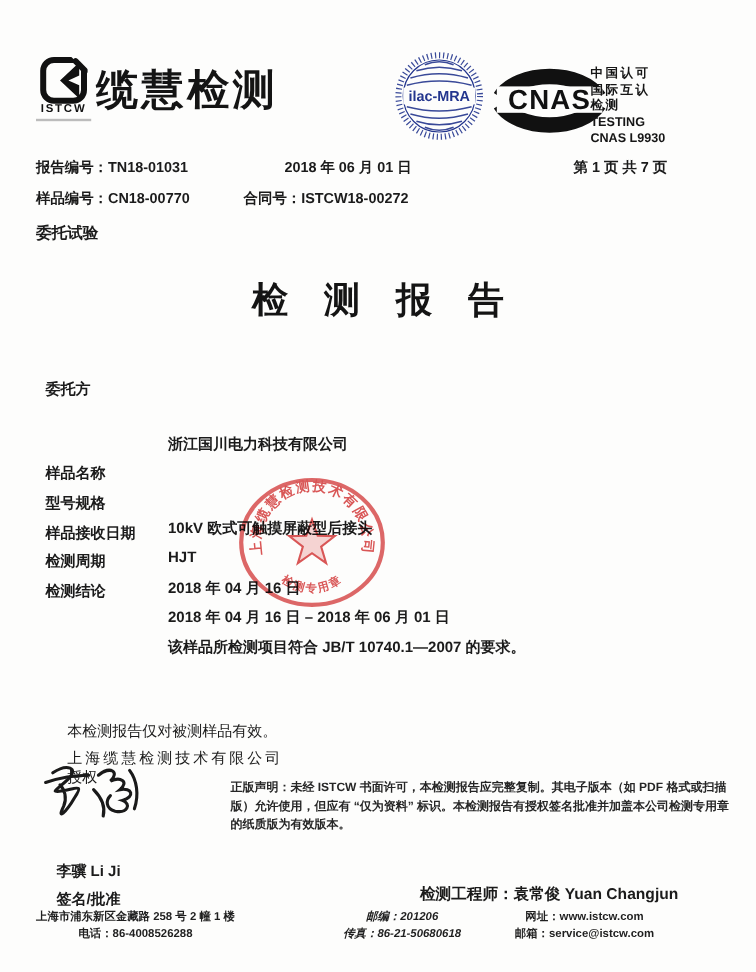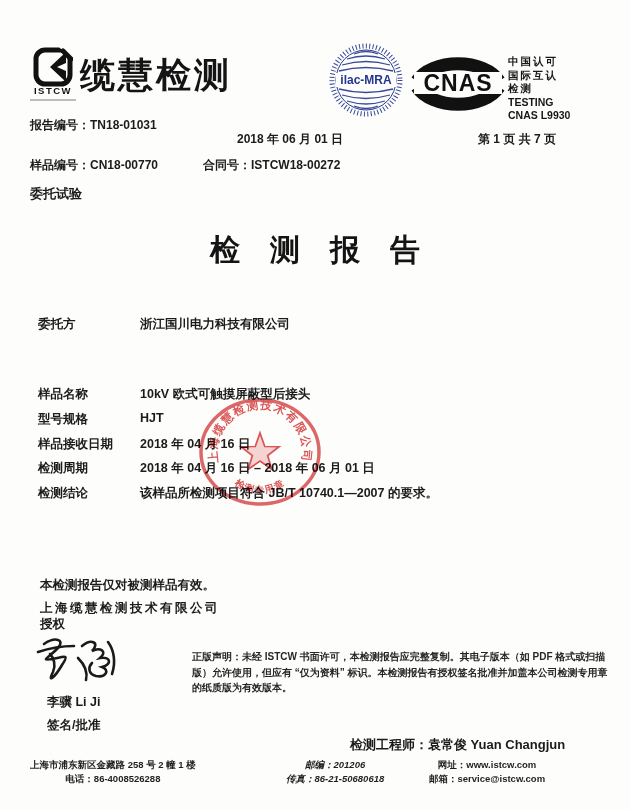--- a/index.html
+++ b/index.html
@@ -8,40 +8,40 @@
     background:#fdfdfc;overflow:hidden;
     font-family:"Liberation Sans","DejaVu Sans",sans-serif;
     color:#1b1b1b;
   }
   .abs{position:absolute;}
 
   
   .brand-cn{left:80px;top:52px;font-size:35px;font-weight:800;letter-spacing:3px;color:#141414;}
   .istcw-word{left:28px;top:85px;width:50px;text-align:center;font-size:9.5px;font-weight:700;letter-spacing:1.5px;color:#111;}
   .istcw-tagline{left:30px;top:99px;width:46px;height:2px;background:#9a9a9a;opacity:.65;}
-  .accr{left:508px;top:55px;font-size:10.5px;font-weight:700;line-height:13.5px;color:#161616;}
+  .accr{left:492px;top:55px;font-size:10.5px;font-weight:700;line-height:13.5px;color:#161616;}
   .accr .cnline{letter-spacing:2px;}
 
   
   .meta{font-size:12px;font-weight:700;white-space:nowrap;}
   
   .title-wrap{left:0;top:230px;width:630px;text-align:center;}
   .title{display:inline-block;font-size:30px;font-weight:800;letter-spacing:30px;padding-left:30px;color:#141414;}
 
   
   .info-row{left:38px;display:flex;font-size:12.5px;font-weight:700;white-space:nowrap;}
   .ilabel{width:102px;flex:none;}
-  .ivalue{flex:none;}
+  .ivalue{flex:none;margin-top:46px;}
   .addr2{left:140px;font-size:12.5px;font-weight:700;white-space:nowrap;}
 
   
-  .stmt{left:40px;font-size:12.5px;font-weight:700;white-space:nowrap;}
+  .stmt{left:56px;font-size:12.5px;font-weight:400;white-space:nowrap;margin-top:24px;}
   .company-line{letter-spacing:2.5px;}
 
-  .signer{left:47px;font-size:12.5px;font-weight:700;}
+  .signer{left:47px;font-size:12.5px;font-weight:700;margin-top:24px;}
   .disclaimer{left:192px;top:649px;width:422px;font-size:10px;font-weight:600;line-height:15.5px;color:#262626;}
   .engineer{left:350px;top:736px;font-size:13px;font-weight:700;white-space:nowrap;}
 
   
   .fcol{top:758px;font-size:9.5px;font-weight:700;line-height:14px;color:#1f1f1f;white-space:nowrap;text-align:center;}
   .fc1{left:30px;} .fc2{left:286px;font-style:italic;} .fc3{left:429px;}
 
   
   .stamp{left:196px;top:388px;width:128px;height:128px;mix-blend-mode:multiply;opacity:.88;}
 </style>
@@ -85,21 +85,21 @@
   </svg>
 
   <div class="abs accr">
     <div class="cnline">中国认可</div>
     <div class="cnline">国际互认</div>
     <div class="cnline">检测</div>
     <div>TESTING</div>
     <div>CNAS L9930</div>
   </div>
 
-  <div class="abs meta" style="left:30px;top:117px">
+  <div class="abs meta" style="left:30px;top:131px">
     <span>报告编号：</span><span>TN18-01031</span>
   </div>
   <div class="abs meta" style="left:237px;top:131px">2018 年 06 月 01 日</div>
   <div class="abs meta" style="left:478px;top:131px">第 1 页 共 7 页</div>
 
   <div class="abs meta" style="left:30px;top:157px">
     <span>样品编号：</span><span>CN18-00770</span>
   </div>
   <div class="abs meta" style="left:203px;top:157px">
     <span>合同号：</span><span>ISTCW18-00272</span>

